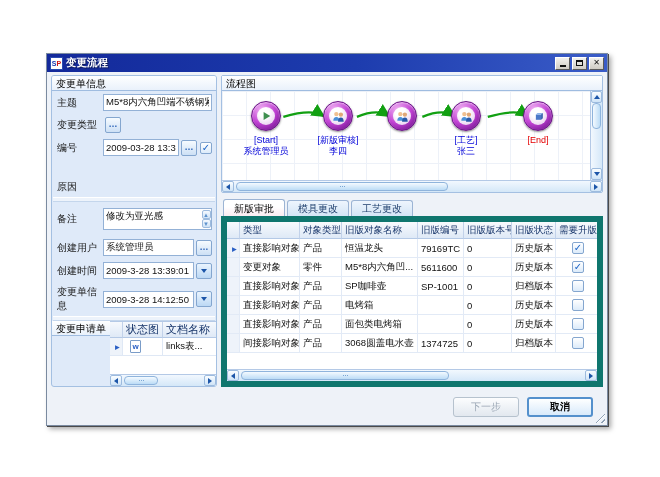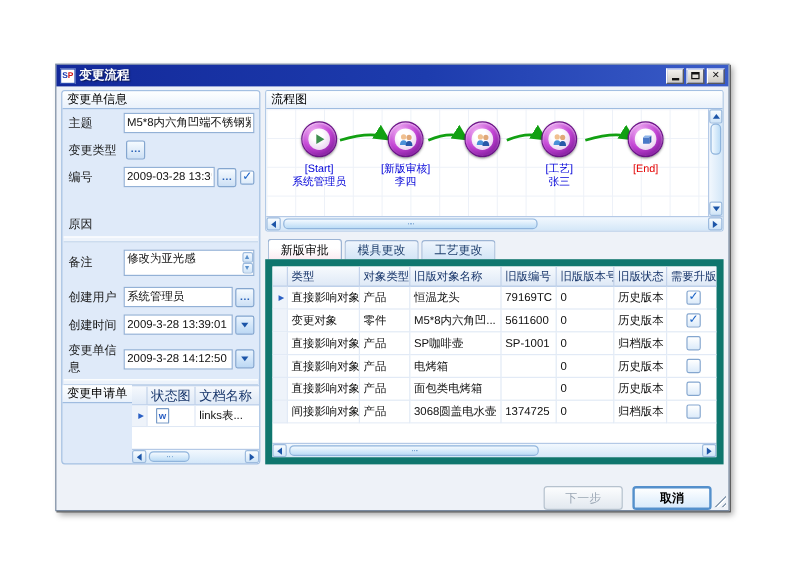--- a/index.html
+++ b/index.html
@@ -146,21 +146,21 @@
     font-size:9.5px; color:#17356a; display:flex; align-items:center; padding-left:3px;
     overflow:hidden; white-space:nowrap; }
   .g-row { height:19px; }
   .g-row div { border-right:1px solid #e2eaf6; border-bottom:1px solid #e2eaf6; font-size:9.5px;
     display:flex; align-items:center; padding-left:3px; overflow:hidden; white-space:nowrap; }
   .g-row .cbcell { justify-content:center; padding-left:0; }
   .grid-filler { flex:1; background:#fff; }
 
   
   .footer { position:absolute; left:0; right:0; bottom:0; height:36px;
-    display:flex; align-items:flex-end; justify-content:flex-end; gap:8px; padding-right:14px; }
+    display:flex; align-items:center; justify-content:flex-end; gap:8px; padding-right:14px; }
   .btn { width:66px; height:20px; border-radius:3px; font-size:10px;
     display:flex; align-items:center; justify-content:center; font-family:inherit; }
   .btn-next { border:1px solid #b6c2ce; background:linear-gradient(#fcfdfe,#e2e8ef);
     color:#9aa6b4; }
   .btn-cancel { border:2px solid #5490cc; background:linear-gradient(#feffff,#d8eafb);
     color:#000; font-weight:bold; }
   .resize-grip { position:absolute; right:2px; bottom:2px; width:12px; height:12px;
     background:
       linear-gradient(135deg, transparent 0 50%, transparent 50%),
       repeating-linear-gradient(135deg, transparent 0 2px, #90a2b6 2px 3px, #ffffff 3px 4px);

